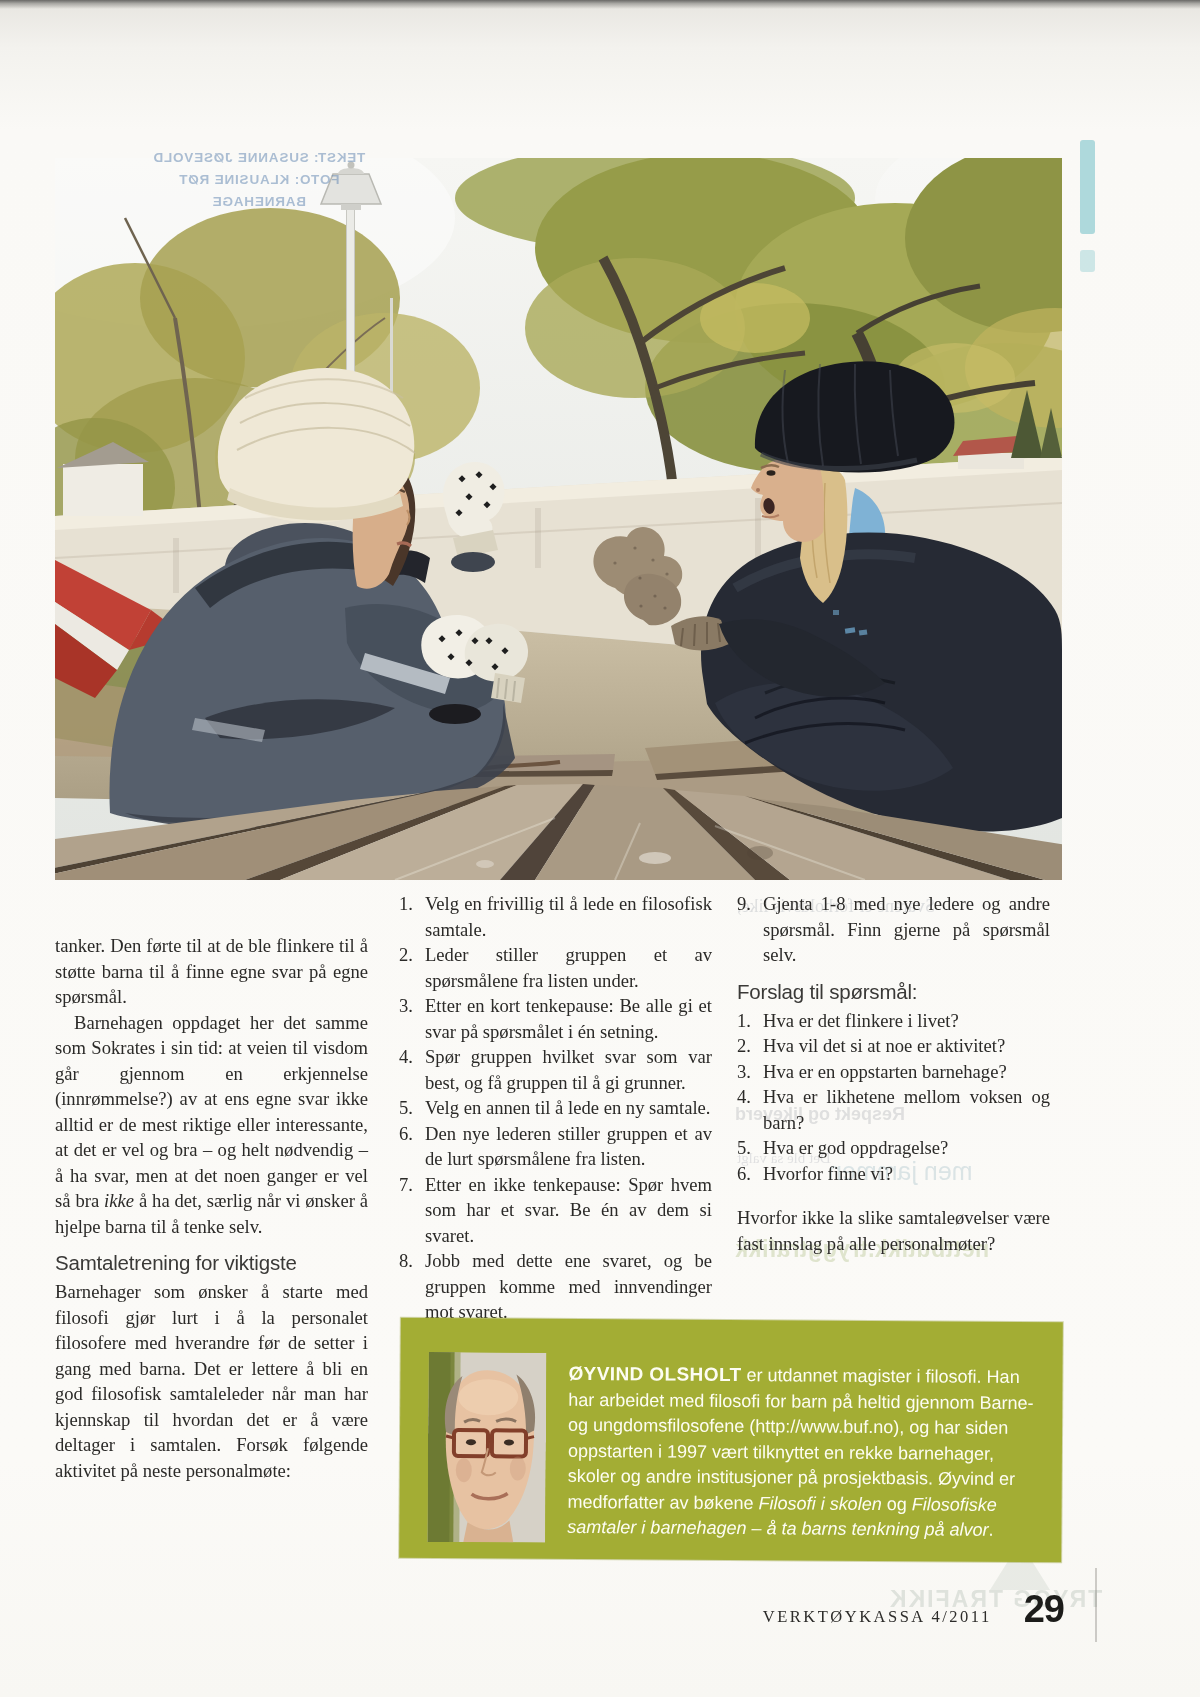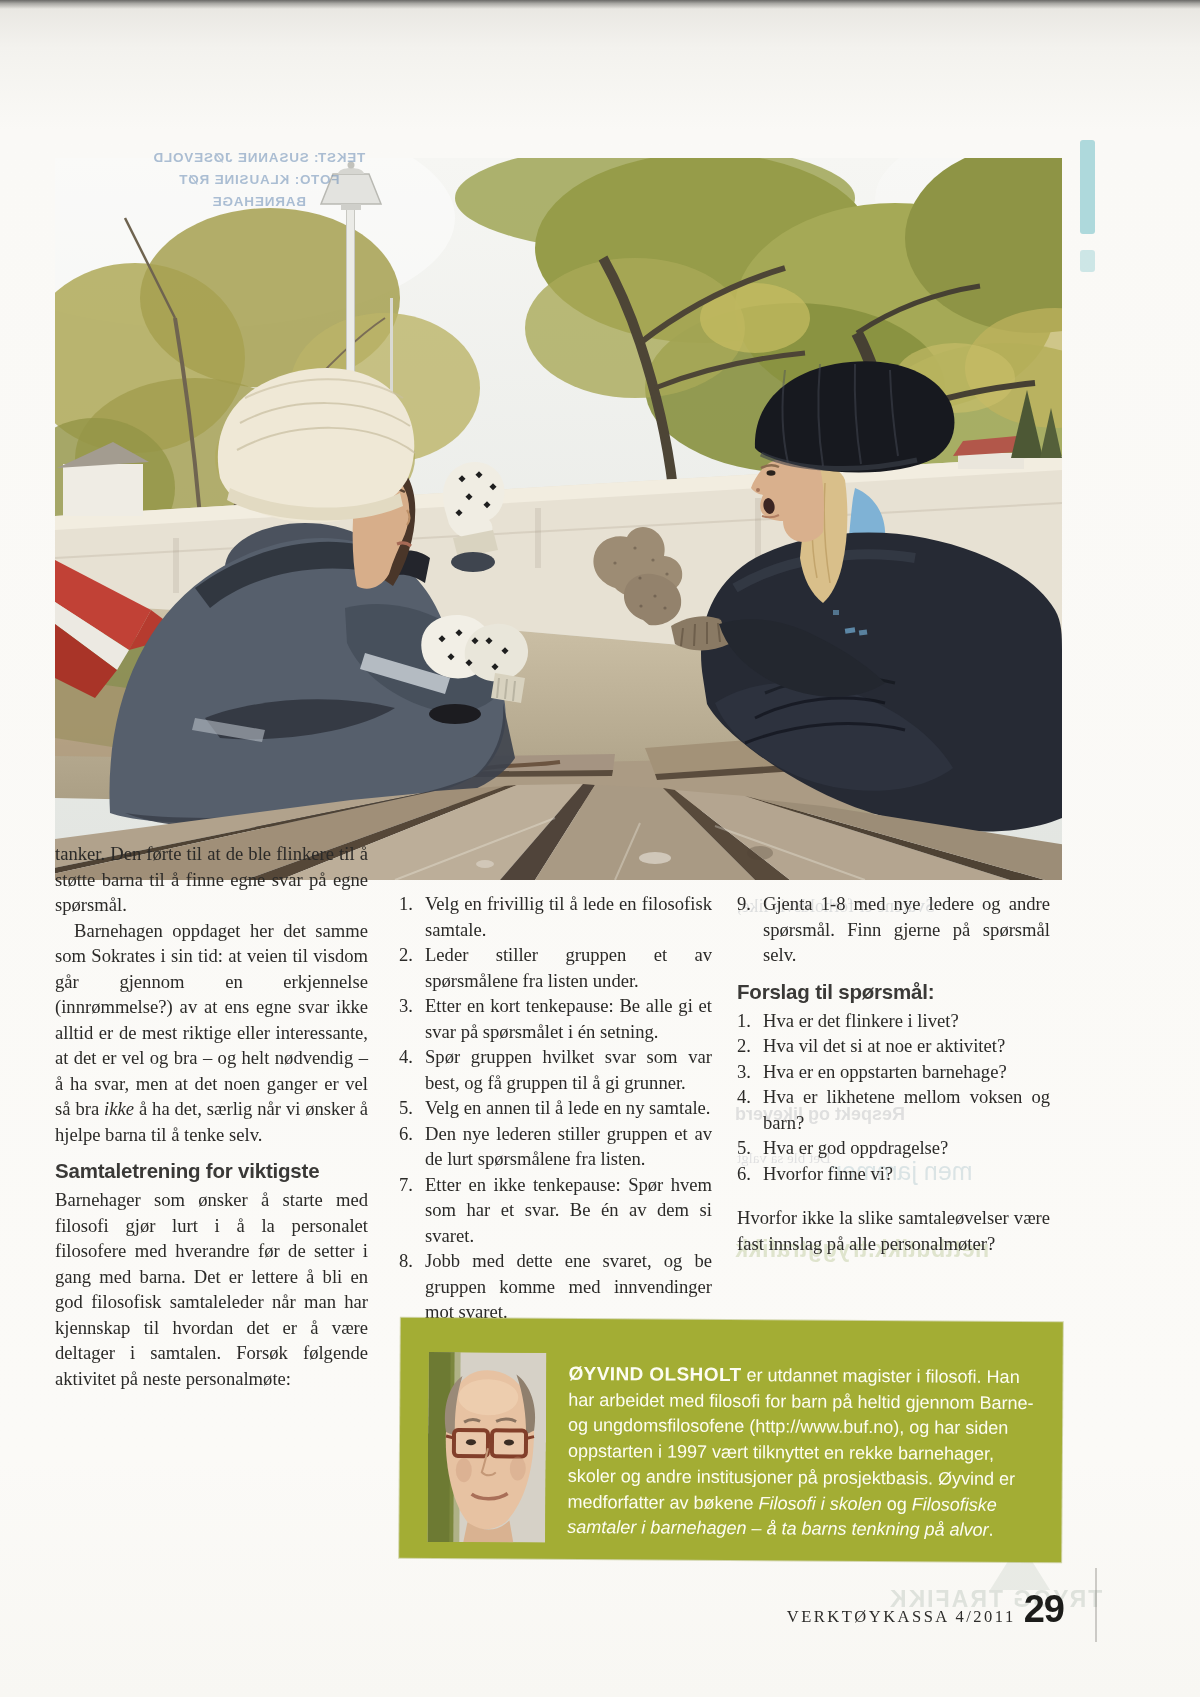--- a/index.html
+++ b/index.html
@@ -5,42 +5,42 @@
   html,body{margin:0;padding:0;background:#fff;}
   body{font-family:"Liberation Serif",serif;}
   .page{position:relative;width:1200px;height:1697px;overflow:hidden;
     background:linear-gradient(180deg,#e7e5e0 0,#f3f2ee 48px,#faf9f6 130px,#fbfaf7 86%,#f8f7f3 100%);}
   .scan-top{position:absolute;left:0;top:0;width:100%;height:9px;
     background:linear-gradient(180deg,#4a4a48 0,#9a9995 40%,rgba(200,199,195,0) 100%);opacity:.8;}
   .photo{position:absolute;left:55px;top:158px;width:1007px;height:722px;overflow:hidden;background:#e9eae6;}
   .photo svg{display:block;width:100%;height:100%;}
 
   .col{position:absolute;width:313px;color:#2b2a28;font-size:18.6px;line-height:25.5px;text-align:justify;}
-  .col1{left:55px;top:841px;}
+  .col1{left:55px;top:933px;}
   .col2{left:399px;top:891px;}
   .col3{left:737px;top:891px;}
   .col p{margin:0;}
   p.indent{text-indent:19px;}
-  h3.subhead{font-family:"Liberation Sans",sans-serif;font-weight:bold;color:#3a3937;
+  h3.subhead{font-family:"Liberation Sans",sans-serif;font-weight:normal;color:#3a3937;
     font-size:20.5px;margin:11px 0 3px 0;letter-spacing:-.2px;text-align:left;line-height:26px;}
   .step{display:flex;margin:0;}
   .step .num{flex:0 0 26px;}
   .step .txt{flex:1;text-align:justify;}
   .closing{margin-top:19px !important;}
 
   .bio-box{position:absolute;left:400px;top:1320px;width:662px;height:240px;
     background:#a3ad34;transform:rotate(.4deg);box-shadow:0 0 0 1px rgba(150,160,60,.4);}
   .portrait{position:absolute;left:28px;top:34px;width:118px;height:190px;overflow:hidden;}
   .portrait svg{display:block;width:100%;height:100%;}
   .bio-text{position:absolute;left:168px;top:24px;width:470px;color:#fdfdf2;
     font-family:"Liberation Sans",sans-serif;font-size:18px;line-height:25.5px;text-align:left;}
   .bio-text b{letter-spacing:.4px;font-size:19px;}
 
   .footer{position:absolute;left:640px;top:1588px;width:424px;display:flex;
-    justify-content:flex-end;align-items:baseline;gap:8px;}
+    justify-content:flex-end;align-items:baseline;gap:32px;}
   .footer .mag{letter-spacing:2.5px;font-size:16.5px;color:#2d2c2a;}
   .footer .pagenum{font-family:"Liberation Sans",sans-serif;font-weight:bold;
     font-size:38px;color:#1c1c1a;letter-spacing:-1px;}
 
   
   .ghost{position:absolute;transform:scaleX(-1);pointer-events:none;white-space:nowrap;}
   .ghost-credits{left:128px;top:147px;width:262px;text-align:center;white-space:normal;
     font-family:"Liberation Sans",sans-serif;font-weight:bold;font-size:13.5px;line-height:22px;
     color:rgba(105,140,180,.55);letter-spacing:.8px;z-index:3;}
   .g-svarene{left:737px;top:896px;font-size:18px;color:rgba(70,80,100,.16);}

